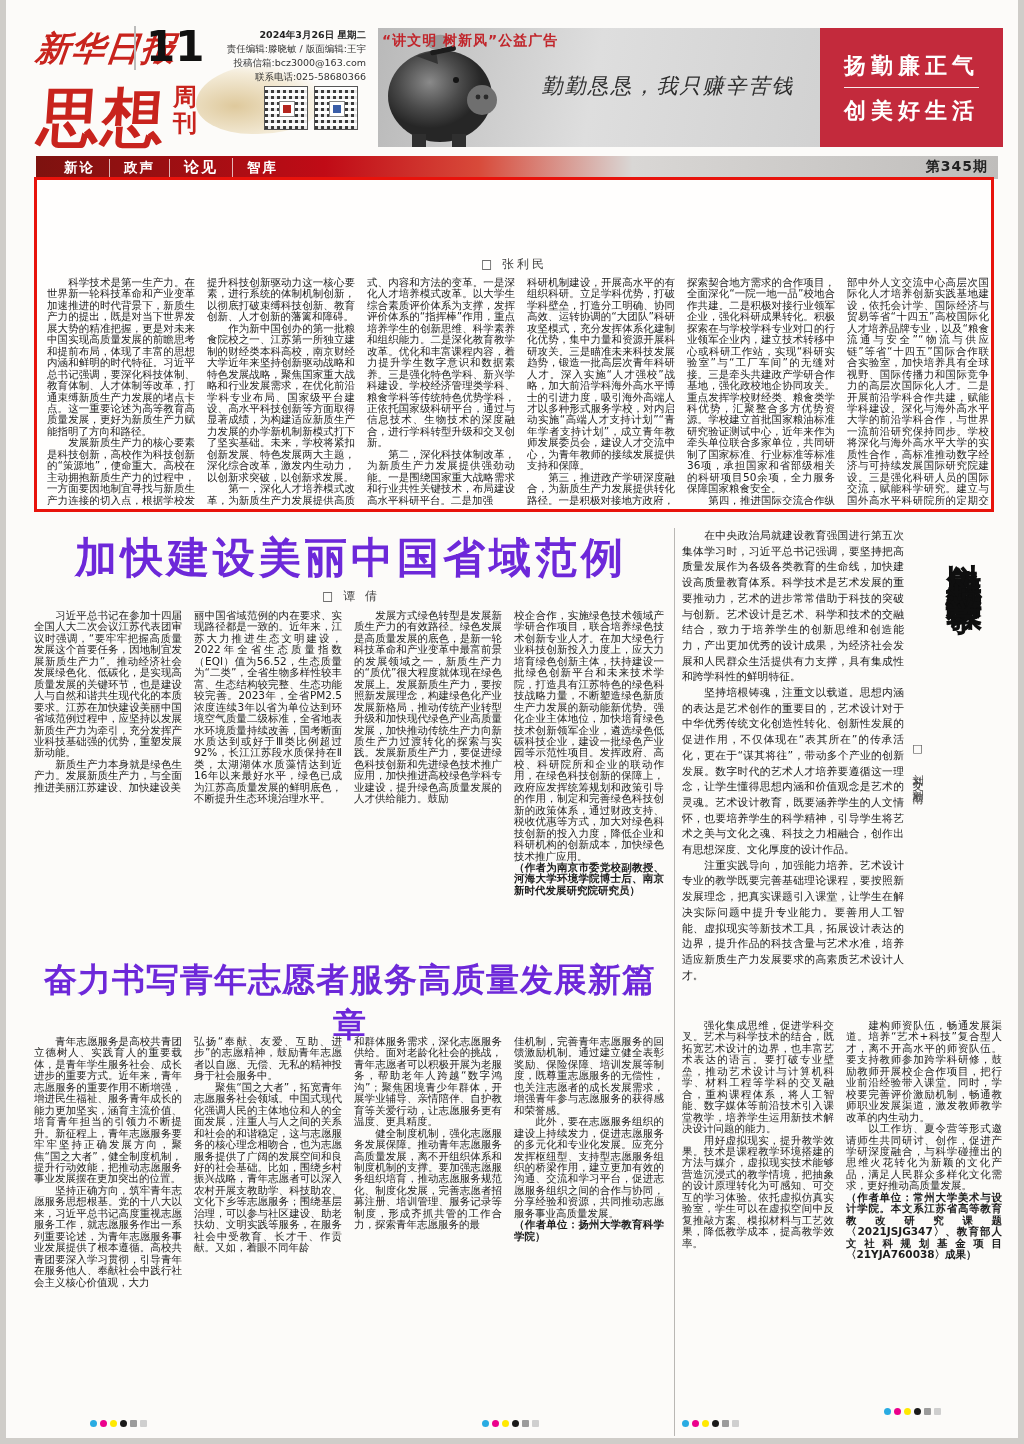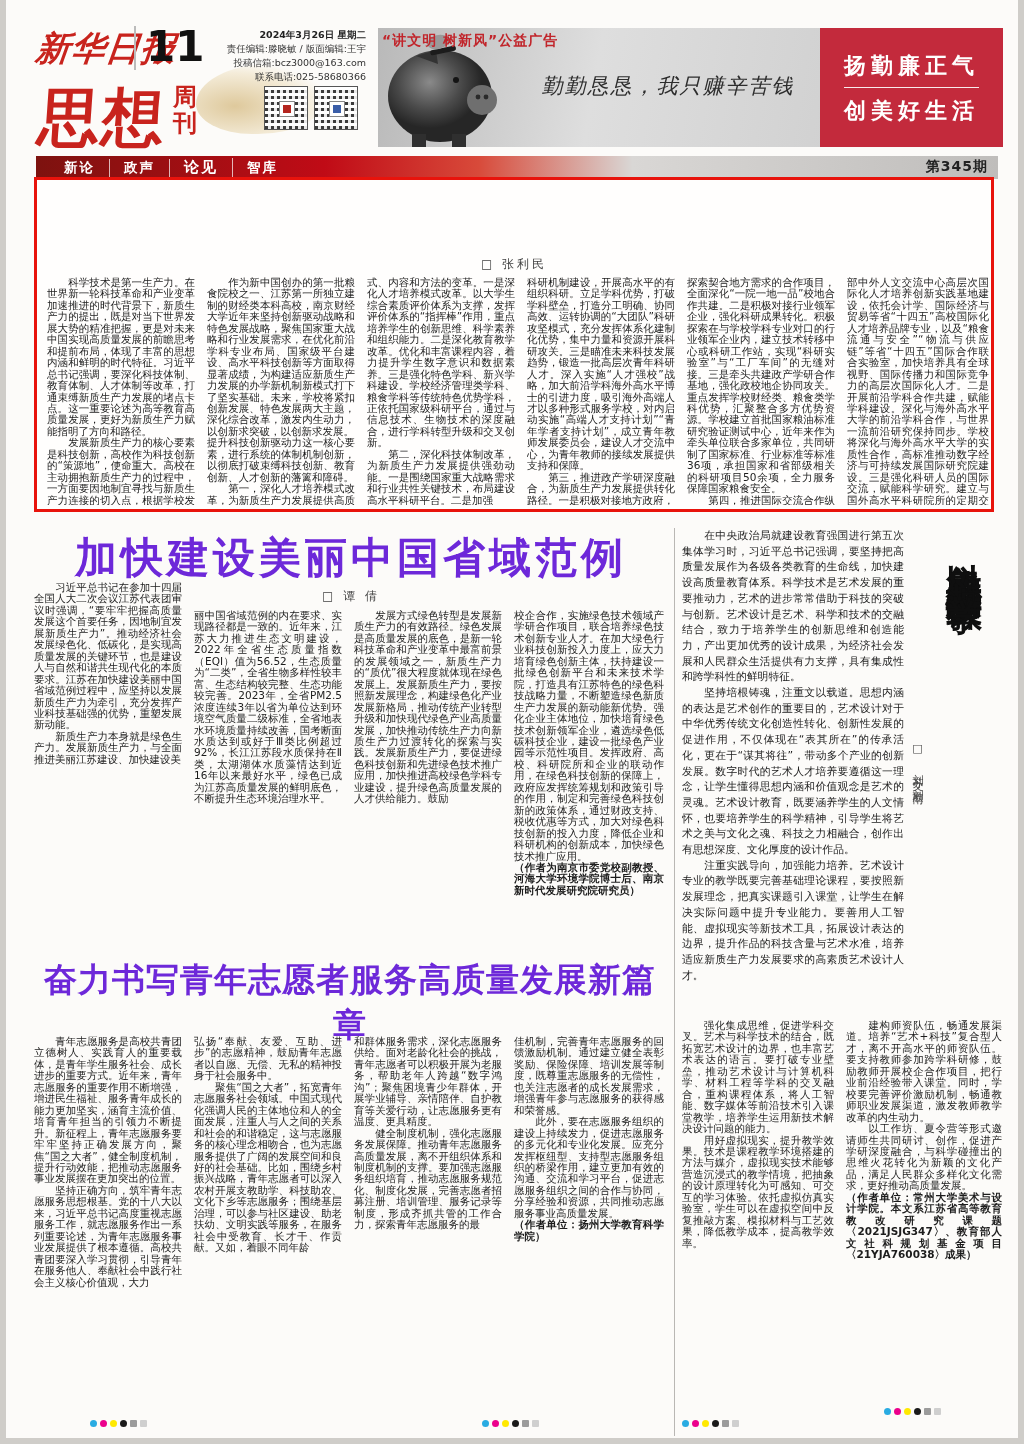--- a/index.html
+++ b/index.html
@@ -125,22 +125,22 @@
     <div class="issue">第345期</div>
   </div>
 
   <div class="mainbox">
     <div class="byline" style="top:76px;">□ 张利民</div>
     <div class="col" style="left:10px;top:97px;width:148px;height:228px;">
       <p>　　科学技术是第一生产力。在世界新一轮科技革命和产业变革加速推进的时代背景下，新质生产力的提出，既是对当下世界发展大势的精准把握，更是对未来中国实现高质量发展的前瞻思考和提前布局，体现了丰富的思想内涵和鲜明的时代特征。习近平总书记强调，要深化科技体制、教育体制、人才体制等改革，打通束缚新质生产力发展的堵点卡点。这一重要论述为高等教育高质量发展，更好为新质生产力赋能指明了方向和路径。</p>
         <p>　　发展新质生产力的核心要素是科技创新，高校作为科技创新的“策源地”，使命重大。高校在主动拥抱新质生产力的过程中，一方面要因地制宜寻找与新质生产力连接的切入点，根据学校发展历史、办学优势、学科特色等资源禀赋，坚持特色发展、错位发展，最大化地提升“长板效应”，以更好地发挥基础性战略支撑作用。另一方面要围绕</p>
     </div>
     <div class="col" style="left:170px;top:97px;width:148px;height:228px;">
-      <p>　　作为新中国创办的第一批粮食院校之一、江苏第一所独立建制的财经类本科高校，南京财经大学近年来坚持创新驱动战略和特色发展战略，聚焦国家重大战略和行业发展需求，在优化前沿学科专业布局、国家级平台建设、高水平科技创新等方面取得显著成绩，为构建适应新质生产力发展的办学新机制新模式打下了坚实基础。未来，学校将紧扣创新发展、特色发展两大主题，深化综合改革，激发内生动力，以创新求突破，以创新求发展。</p>
-        <p>提升科技创新驱动力这一核心要素，进行系统的体制机制创新，以彻底打破束缚科技创新、教育创新、人才创新的藩篱和障碍。</p>
+      <p>提升科技创新驱动力这一核心要素，进行系统的体制机制创新，以彻底打破束缚科技创新、教育创新、人才创新的藩篱和障碍。</p>
+        <p>　　作为新中国创办的第一批粮食院校之一、江苏第一所独立建制的财经类本科高校，南京财经大学近年来坚持创新驱动战略和特色发展战略，聚焦国家重大战略和行业发展需求，在优化前沿学科专业布局、国家级平台建设、高水平科技创新等方面取得显著成绩，为构建适应新质生产力发展的办学新机制新模式打下了坚实基础。未来，学校将紧扣创新发展、特色发展两大主题，深化综合改革，激发内生动力，以创新求突破，以创新求发展。</p>
         <p>　　第一，深化人才培养模式改革，为新质生产力发展提供高质量人才支撑。发展新质生产力需要大量科技素养高、创新能力强的新型高素质人才，这就要求高校重点推进教育理念、模</p>
     </div>
     <div class="col" style="left:330px;top:97px;width:148px;height:228px;">
       <p>式、内容和方法的变革。一是深化人才培养模式改革。以大学生综合素质评价体系为支撑，发挥评价体系的“指挥棒”作用，重点培养学生的创新思维、科学素养和组织能力。二是深化教育教学改革。优化和丰富课程内容，着力提升学生数字意识和数据素养。三是强化特色学科、新兴学科建设。学校经济管理类学科、粮食学科等传统特色优势学科，正依托国家级科研平台，通过与信息技术、生物技术的深度融合，进行学科转型升级和交叉创新。</p>
         <p>　　第二，深化科技体制改革，为新质生产力发展提供强劲动能。一是围绕国家重大战略需求和行业共性关键技术，布局建设高水平科研平台。二是加强</p>
     </div>
     <div class="col" style="left:490px;top:97px;width:148px;height:228px;">
       <p>科研机制建设，开展高水平的有组织科研。立足学科优势，打破学科壁垒，打造分工明确、协同高效、运转协调的“大团队”科研攻坚模式，充分发挥体系化建制化优势，集中力量和资源开展科研攻关。三是瞄准未来科技发展趋势，锻造一批高层次青年科研人才。深入实施“人才强校”战略，加大前沿学科海外高水平博士的引进力度，吸引海外高端人才以多种形式服务学校，对内启动实施“高端人才支持计划”“青年学者支持计划”，成立青年教师发展委员会，建设人才交流中心，为青年教师的接续发展提供支持和保障。</p>
         <p>　　第三，推进政产学研深度融合，为新质生产力发展提供转化路径。一是积极对接地方政府，</p>
     </div>
@@ -149,21 +149,21 @@
         <p>　　第四，推进国际交流合作纵深发展，强化新质生产力内外联动。一是借鉴世界一流大学经验，赋能人才培养。加大拔尖创新人才培养的国际化力度，加强师生国际交流。强化教育</p>
     </div>
     <div class="col" style="left:810px;top:97px;width:142px;height:228px;">
       <p>部中外人文交流中心高层次国际化人才培养创新实践基地建设，依托会计学、国际经济与贸易等省“十四五”高校国际化人才培养品牌专业，以及“粮食流通与安全”“物流与供应链”等省“十四五”国际合作联合实验室，加快培养具有全球视野、国际传播力和国际竞争力的高层次国际化人才。二是开展前沿学科合作共建，赋能学科建设。深化与海外高水平大学的前沿学科合作，与世界一流前沿研究保持同步。学校将深化与海外高水平大学的实质性合作，高标准推动数字经济与可持续发展国际研究院建设。三是强化科研人员的国际交流，赋能科学研究。建立与国外高水平科研院所的定期交流机制，积极主办或承办有影响力的高水平国际化学术会议，联合申报国际合作科研项目，产出标志性的国际合作科研成果。</p>
 
     </div>
   </div>
 
   <div class="h2" style="left:28px;top:530px;width:634px;font-size:42px;letter-spacing:4px;">加快建设美丽中国省域范例</div>
   <div class="byline" style="left:28px;top:588px;width:634px;">□ 谭 倩</div>
-  <div class="col" style="left:28px;top:582px;width:148px;height:320px;">
+  <div class="col" style="left:28px;top:610px;width:148px;height:320px;">
     <p>　　习近平总书记在参加十四届全国人大二次会议江苏代表团审议时强调，“要牢牢把握高质量发展这个首要任务，因地制宜发展新质生产力”。推动经济社会发展绿色化、低碳化，是实现高质量发展的关键环节，也是建设人与自然和谐共生现代化的本质要求。江苏在加快建设美丽中国省域范例过程中，应坚持以发展新质生产力为牵引，充分发挥产业科技基础强的优势，重塑发展新动能。</p>
       <p>　　新质生产力本身就是绿色生产力。发展新质生产力，与全面推进美丽江苏建设、加快建设美</p>
   </div>
   <div class="col" style="left:188px;top:610px;width:148px;height:320px;">
     <p>丽中国省域范例的内在要求、实现路径都是一致的。近年来，江苏大力推进生态文明建设，2022年全省生态质量指数（EQI）值为56.52，生态质量为“二类”，全省生物多样性较丰富、生态结构较完整、生态功能较完善。2023年，全省PM2.5浓度连续3年以省为单位达到环境空气质量二级标准，全省地表水环境质量持续改善，国考断面水质达到或好于Ⅲ类比例超过92%，长江江苏段水质保持在Ⅱ类，太湖湖体水质藻情达到近16年以来最好水平，绿色已成为江苏高质量发展的鲜明底色，不断提升生态环境治理水平。</p>
   </div>
   <div class="col" style="left:348px;top:610px;width:148px;height:320px;">
     <p>　　发展方式绿色转型是发展新质生产力的有效路径。绿色发展是高质量发展的底色，是新一轮科技革命和产业变革中最富前景的发展领域之一，新质生产力的“质优”很大程度就体现在绿色发展上。发展新质生产力，要按照新发展理念，构建绿色化产业发展新格局，推动传统产业转型升级和加快现代绿色产业高质量发展，加快推动传统生产力向新质生产力过渡转化的探索与实践。发展新质生产力，要促进绿色科技创新和先进绿色技术推广应用，加快推进高校绿色学科专业建设，提升绿色高质量发展的人才供给能力。鼓励</p>
   </div>
   <div class="col" style="left:508px;top:610px;width:150px;height:320px;">

